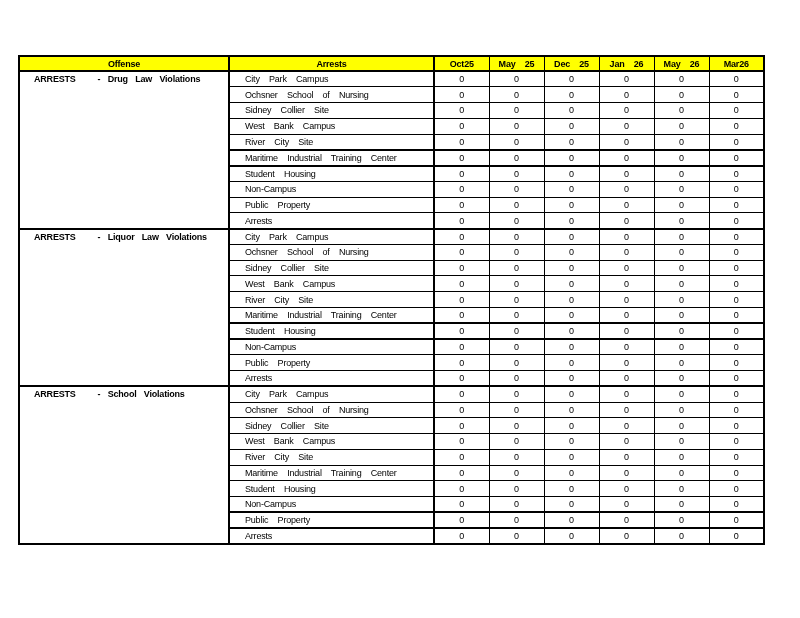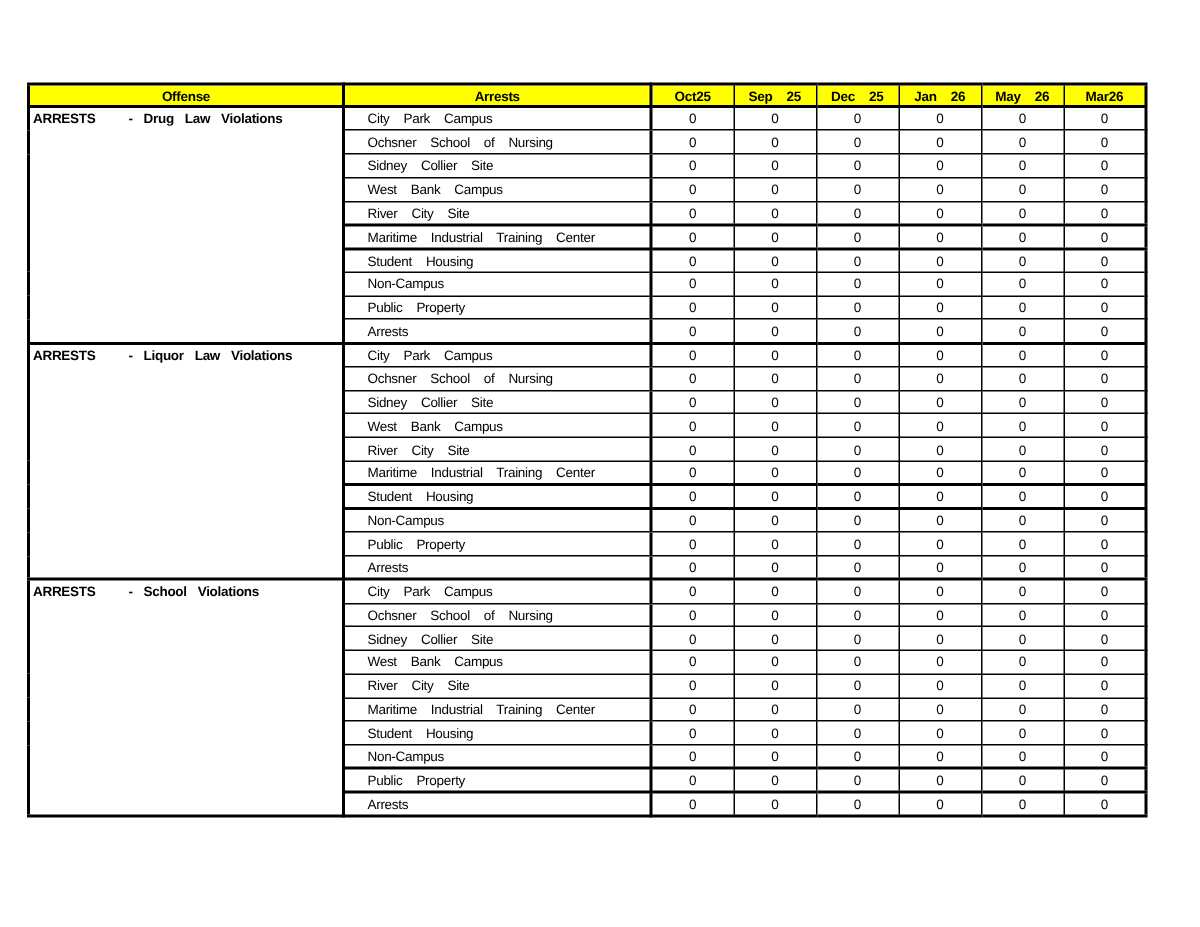--- a/index.html
+++ b/index.html
@@ -46,21 +46,21 @@
     text-align: center;
     vertical-align: middle;
     border-top: 2px solid #000;
     border-bottom: 2px solid #000;
     word-spacing: 7px;
   }
   th.sep-right, td.sep-right { border-right: 2px solid #000; }
 
   td.offense-cell {
     vertical-align: top;
-    padding: 2px 2px 0 2px;
+    padding: 2px 2px 0 14px;
     font-weight: bold;
     border-right: 2px solid #000;
     border-bottom: 2px solid #000;
   }
   .off-rest {
     margin-left: 22px;
     word-spacing: 5px;
   }
   td.loc-cell {
     text-align: left;
@@ -89,21 +89,21 @@
         <col class="c-month">
       <col class="c-month">
         <col class="c-month">
         <col class="c-month">
     </colgroup>
     <thead>
       <tr>
         <th class="sep-right">Offense</th>
         <th class="sep-right">Arrests</th>
         <th>Oct25</th>
-        <th>Sep 25</th>
+        <th>May 25</th>
         <th>Dec 25</th>
         <th>Jan 26</th>
         <th>May 26</th>
         <th>Mar26</th>
       </tr>
     </thead>
     <tbody>
         <tr>
           <td class="offense-cell" rowspan="10"><span class="off-prefix">ARRESTS</span><span class="off-rest">- Drug Law Violations</span></td>
           <td class="loc-cell">City Park Campus</td>

